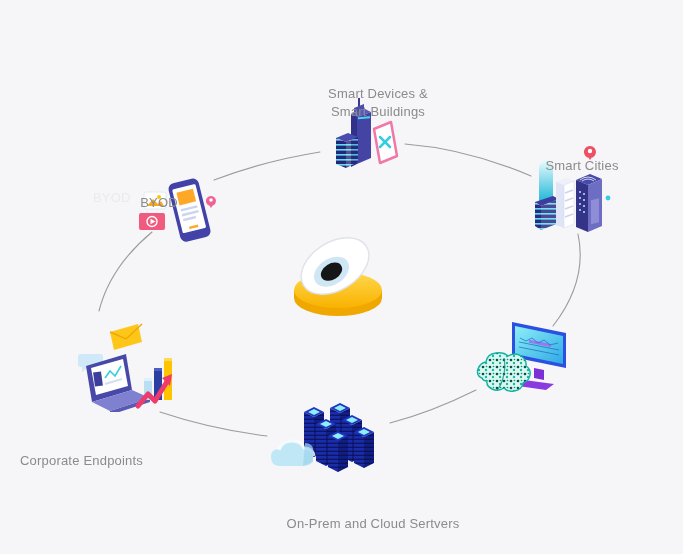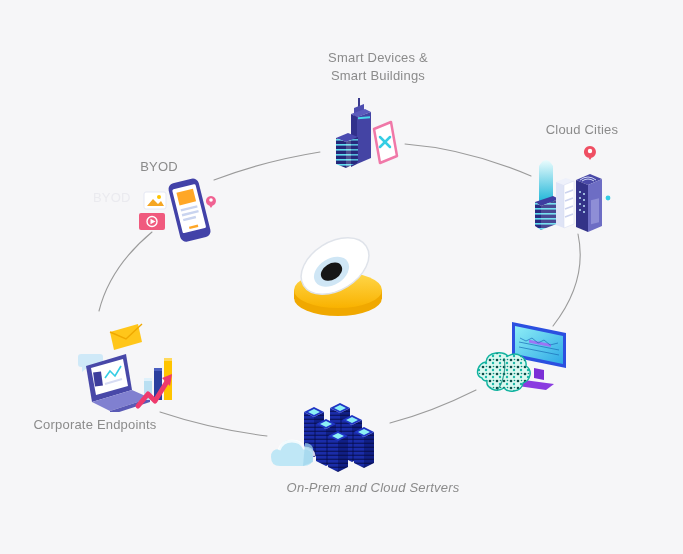--- a/index.html
+++ b/index.html
@@ -8,21 +8,21 @@
     background:#f6f6f8;
     font-family:"Liberation Sans", sans-serif;
     position:relative;overflow:hidden;
   }
   .stage{position:absolute;inset:0;width:683px;height:554px;}
   .arcs{position:absolute;left:0;top:0;z-index:1;}
   .icon{position:absolute;z-index:2;}
   .label{
     position:absolute;z-index:3;
     color:#8b8b8b;font-size:13px;line-height:1.4;
-    letter-spacing:.2px;text-align:center;white-space:pre-line;
+    letter-spacing:.2px;text-align:center;white-space:pre-line;margin-top:36px;
   }
   .label.left{text-align:left;}
   .ghost{
     position:absolute;z-index:0;color:#eaeaef;font-size:13px;letter-spacing:.2px;
   }
 </style>
 </head>
 <body>
 
 <div class="stage">
@@ -303,18 +303,18 @@
     </g>
 
     <g>
       <path d="M8 62 q-6 -2 -4 -9 q2 -6 8 -7 q1 -8 10 -9 q8 -1 12 3 q7 -4 13 0 q6 4 5 10 q5 3 4 9 q-1 6 -7 8 q-1 7 -9 8 q-7 1 -10 -3 q-6 4 -12 1 q-6 -3 -5 -8 q-4 0 -5 -3 Z" fill="url(#stipple)" stroke="#12b3a0" stroke-width="1.4"></path>
       <path d="M30 42 q2 10 -1 20 q-2 8 -6 12" fill="none" stroke="#0e8f80" stroke-width="1.2" opacity="0.8"></path>
     </g>
   </svg>
 
   <div class="label" style="left:298px;top:49px;width:160px;">Smart Devices &amp;
 Smart Buildings</div>
-  <div class="label" style="left:527px;top:121px;width:110px;">Cloud Cities</div>
+  <div class="label" style="left:527px;top:121px;width:110px;">Smart Cities</div>
   <div class="label" style="left:123px;top:158px;width:72px;">BYOD</div>
-  <div class="label left" style="left:20px;top:416px;width:150px;text-align:center;">Corporate Endpoints</div>
-  <div class="label" style="left:273px;top:479px;width:200px;font-style:italic;">On-Prem and Cloud Sertvers</div>
+  <div class="label left" style="left:20px;top:416px;width:150px;">Corporate Endpoints</div>
+  <div class="label" style="left:273px;top:479px;width:200px;">On-Prem and Cloud Sertvers</div>
 
 </div>
 
 </body></html>

